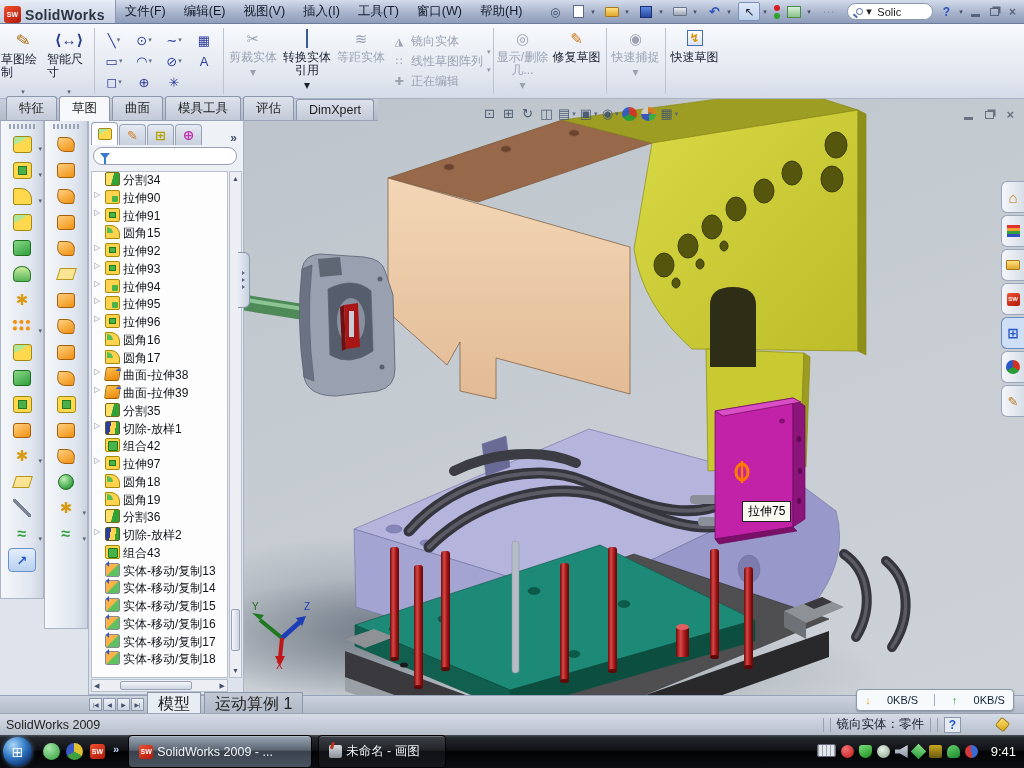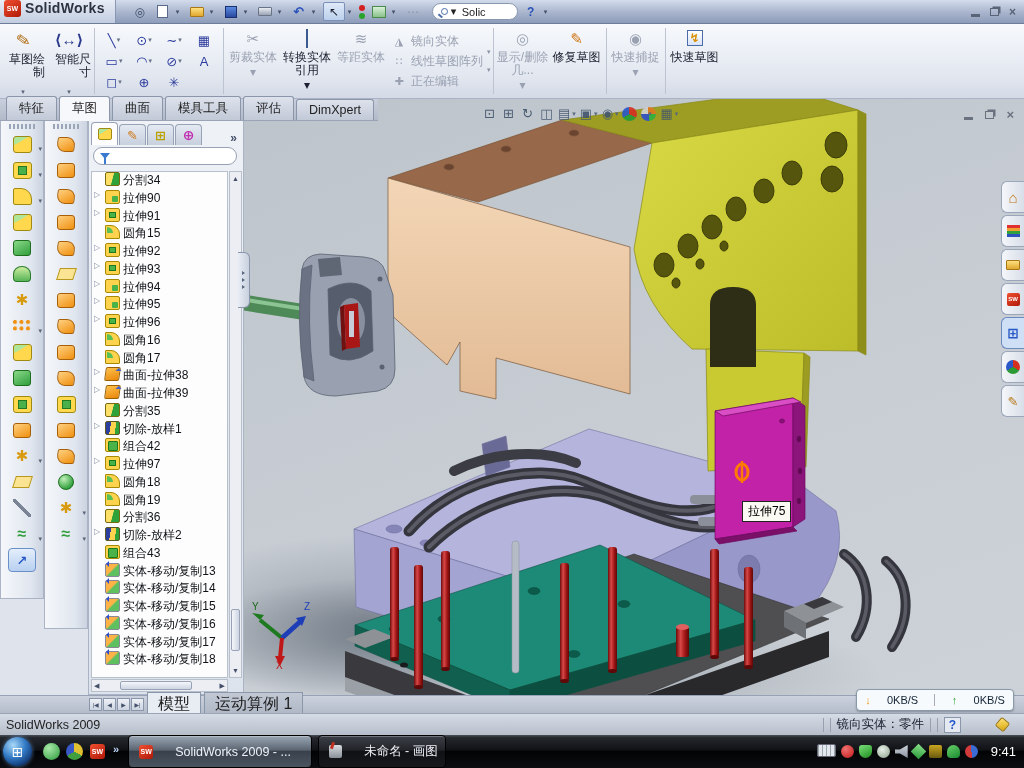--- a/index.html
+++ b/index.html
@@ -1,20 +1,20 @@
 <!DOCTYPE html>
 <html><head>
 <meta charset="utf-8">
 <style>
 *{margin:0;padding:0;box-sizing:border-box}
 html,body{width:1024px;height:768px;overflow:hidden}
 body{font-family:"Liberation Sans","DejaVu Sans",sans-serif;position:relative;background:#dde2ea;font-size:12px;color:#1a2030}
 
 #titlebar{position:absolute;left:0;top:0;width:1024px;height:24px;background:linear-gradient(#d3dcec,#a8b4cc 55%,#8d9cba);display:flex;align-items:center;border-bottom:1px solid #6d7c98}
-#logo{display:flex;align-items:flex-start;gap:4px;padding:0 10px 0 4px;background:linear-gradient(#e8edf6,#c2cde0);height:100%;border-right:1px solid #8898b4}
+#logo{display:flex;align-items:flex-end;gap:4px;padding:12px 10px 0 4px;background:linear-gradient(#e8edf6,#c2cde0);height:100%;border-right:1px solid #8898b4}
 .swcube{width:17px;height:17px;border-radius:3px;background:linear-gradient(145deg,#f05030,#b01808);color:#fff;font-size:7px;font-weight:bold;display:flex;align-items:center;justify-content:center}
 #logo b{font-size:14px;color:#2d3340;letter-spacing:.3px}
 .menu{padding:2px 9px;font-size:12.5px;color:#121a2a;cursor:default}
 #tb-icons{display:flex;align-items:center;gap:3px;margin-left:14px}
 .tbi{width:20px;height:19px;display:flex;align-items:center;justify-content:center;font-size:12px;color:#3c4a66}
 .tb-new{width:11px;height:13px;background:#fff;border:1px solid #5a6a8a}
 .tb-open{width:14px;height:10px;background:linear-gradient(#ffe080,#e0a830);border:1px solid #a87818;border-radius:1px}
 .tb-save{width:12px;height:12px;background:linear-gradient(#5a8ae0,#2a4aa0);border:1px solid #1a3070}
 .tb-print{width:14px;height:9px;background:linear-gradient(#e8ecf2,#9aa4b4);border:1px solid #6a7488;border-radius:1px}
 .tb-undo{color:#2a52b8;font-weight:bold;font-size:13px}
@@ -29,21 +29,21 @@
 #searchpill span{font-size:11px;color:#222}
 #winctl{margin-left:auto;display:flex;align-items:center;gap:10px;padding-right:8px;color:#5a6478}
 #winctl .wc{font-weight:bold;font-size:12px}
 .wc-min{width:9px;height:3px;background:#5a6478;margin-top:7px}
 .wc-res{width:9px;height:8px;border:1.5px solid #5a6478;box-shadow:2px -2px 0 -0.5px #5a6478}
 
 #ribbon{position:absolute;left:0;top:24px;width:1024px;height:75px;background:linear-gradient(#f7f9fc,#e2e7f0 70%,#d4dae6);border-bottom:1px solid #aab4c6;display:flex;align-items:stretch}
 .rsep{width:1px;background:#bcc4d2;margin:4px 2px}
 .rb-large{width:46px;display:flex;flex-direction:column;align-items:center;padding-top:4px;gap:1px}
 .rb-large .ric{height:24px;display:flex;align-items:center;justify-content:center}
-.rb-large .rlab{font-size:12px;text-align:right;line-height:13px;white-space:normal;width:44px}
+.rb-large .rlab{font-size:12px;text-align:left;line-height:13px;white-space:normal;width:44px}
 .rb-large .rcaret{font-size:7px;color:#5a6478;margin-top:auto;margin-bottom:2px}
 .ic-sketch{color:#b06a10;font-size:17px;transform:rotate(-10deg)}
 .ic-dim{color:#2a3a8c;font-size:15px;font-weight:bold}
 .rb-grid{display:grid;grid-template-columns:repeat(4,30px);grid-auto-rows:21px;align-content:center;margin:0 2px}
 .sg{display:flex;align-items:center;justify-content:center;color:#2a3a9c;font-size:13px}
 .sg::before{content:attr(data-ch)}
 .sg[data-c="1"]::after{content:"▾";font-size:7px;color:#6a7488;margin-left:1px}
 .rb-mid{width:54px;display:flex;flex-direction:column;align-items:center;padding-top:6px;gap:1px}
 .rb-mid .ric{height:20px;font-size:15px}
 .rb-mid .rlab{font-size:12px;text-align:center;line-height:13px}
@@ -170,38 +170,48 @@
 .ssep{width:1px;height:14px;background:#98a0b0}
 #helpbox{width:17px;height:16px;border:1px solid #8a96aa;background:#e4e9f2;color:#2255cc;font-weight:bold;font-size:12px;display:flex;align-items:center;justify-content:center}
 #tagicon{width:11px;height:11px;background:linear-gradient(135deg,#ffe070,#d8a810);border:1px solid #a07808;transform:rotate(40deg);border-radius:2px;margin:0 6px 0 30px}
 
 #taskbar{position:absolute;left:0;top:735px;width:1024px;height:33px;background:linear-gradient(180deg,#4a5059 0%,#24272c 8%,#101216 45%,#020304 50%,#0c0e12 100%);display:flex;align-items:center}
 #orb{width:29px;height:29px;border-radius:50%;margin:0 8px 0 3px;background:radial-gradient(circle at 35% 28%,#a8d8f8,#3078c4 45%,#143c78 75%,#0a2450);display:flex;align-items:center;justify-content:center;color:#fff;font-size:14px;box-shadow:0 0 4px rgba(120,180,255,.6)}
 .ql{width:17px;height:17px;margin:0 3px;border-radius:3px;display:flex;align-items:center;justify-content:center}
 .ql-msg{background:radial-gradient(circle at 35% 30%,#a8e8a8,#2a9a3a);border-radius:50%}
 .ql-multi{background:conic-gradient(#e0c030 0 120deg,#40a040 0 240deg,#3858c8 0);border-radius:50%}
 .qlchev{color:#bcd4f8;font-weight:bold;margin:0 6px 6px 4px;font-size:11px}
-.task{height:33px;margin:0 3px;padding:0 10px;border-radius:4px;display:flex;align-items:center;gap:22px;font-size:12.5px;color:#eef2f8;border:1px solid #000;box-shadow:inset 0 1px rgba(255,255,255,.28);white-space:nowrap;overflow:hidden}
+.task{height:33px;margin:0 3px;padding:0 10px;border-radius:4px;display:flex;align-items:center;gap:4px;font-size:12.5px;color:#eef2f8;border:1px solid #000;box-shadow:inset 0 1px rgba(255,255,255,.28);white-space:nowrap;overflow:hidden}
 .task[data-active="true"]{background:linear-gradient(#9aa6b4,#5c6673 45%,#39414c 50%,#4a545f);width:184px}
 .task[data-active="false"]{background:linear-gradient(#3c4046,#222429 45%,#0f1114 50%,#17191d);width:128px}
 .paint-ic{width:13px;height:13px;background:linear-gradient(#d8dce2,#8a9098);border-radius:2px;position:relative;flex:none}
 .paint-ic::after{content:"";position:absolute;left:2px;top:-3px;width:3px;height:7px;background:#c03020;transform:rotate(20deg)}
 #tray{margin-left:auto;display:flex;gap:5px;padding-right:8px}
 .kbd{width:19px;height:13px;background:#e4e8ee;border-radius:2px;background-image:repeating-linear-gradient(90deg,#9aa 0 1px,transparent 1px 4px);border:1px solid #667}
 .tri{width:13px;height:13px}
 #clock{color:#fff;font-size:13px;margin-left:8px}
 </style>
 </head>
 <body>
 
 <div id="titlebar">
   <div id="logo">
     <div class="swcube">SW</div>
     <b>SolidWorks</b>
   </div>
+  <div style="display:flex">
+
+  <span class="menu">文件(F)</span>
+      <span class="menu">编辑(E)</span>
+      <span class="menu">视图(V)</span>
+      <span class="menu">插入(I)</span>
+      <span class="menu">工具(T)</span>
+      <span class="menu">窗口(W)</span>
+      <span class="menu">帮助(H)</span>
+    </div>
   <div id="tb-icons">
     <span class="tbi">◎</span>
     <span class="tbi">
         <span class="tb-new"></span>
       </span>
       <span class="tb-caret">▾</span>
     <span class="tbi">
         <span class="tb-open"></span>
       </span>
       <span class="tb-caret">▾</span>

